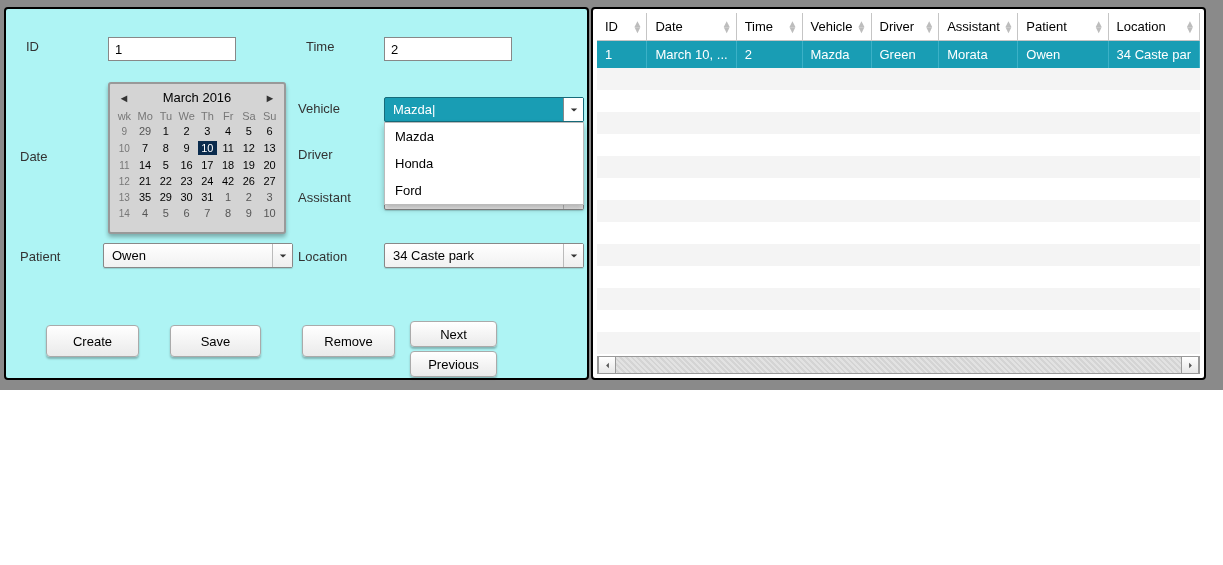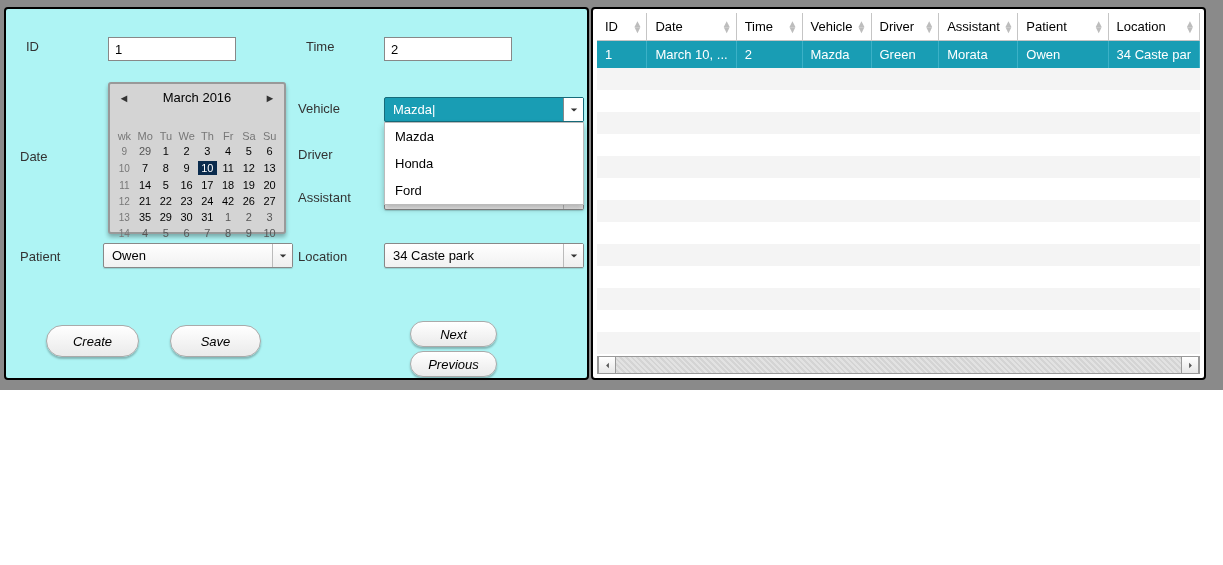--- a/index.html
+++ b/index.html
@@ -20,28 +20,28 @@
   .combo .arrow svg { width:8px; height:8px; }
 
   .combo.open { background:#199db4; color:#fff; border-color:#166b7a; }
   .combo.open .arrow { background:#fff; border-left:1px solid #888;}
   .combo.open .txt::after { content:"|"; animation:blink 1s steps(1) infinite; margin-left:0; color:#fff;}
   @keyframes blink { 50% { opacity:0; } }
 
   .dropdown { position:absolute; background:#fff; border:1px solid #bbb; box-shadow:0 4px 6px rgba(0,0,0,0.25); font-size:13px; z-index:50; }
   .dropdown div { padding:6px 10px; cursor:default; }
 
-  .btn { position:absolute; height:26px; border:1px solid #aaa; border-radius:16px; background:linear-gradient(#ffffff,#eaeaea); font-size:13px; display:flex; align-items:center; justify-content:center; box-shadow:0 2px 2px rgba(0,0,0,0.25);font-style:italic; }
+  .btn { position:absolute; height:26px; border:1px solid #aaa; border-radius:4px; background:linear-gradient(#ffffff,#eaeaea); font-size:13px; display:flex; align-items:center; justify-content:center; box-shadow:0 2px 2px rgba(0,0,0,0.25); }
   .btn.big { height:32px; }
 
   
   .cal { position:absolute; left:102px; top:73px; width:178px; height:152px; border:2px solid #999; background:#d4d4d4; border-radius:3px; box-shadow:0 3px 4px rgba(0,0,0,0.3); padding:2px 4px; }
   .cal-head { display:flex; align-items:center; justify-content:space-between; font-size:13px; padding:4px 2px; }
   .cal-head .nav { width:16px; text-align:center; font-size:11px; color:#333;}
-  .cal table { width:100%; border-collapse:collapse; font-size:11px; text-align:center; table-layout:fixed;margin-top:20px;}
+  .cal table { width:100%; border-collapse:collapse; font-size:11px; text-align:center; table-layout:fixed;}
   .cal th { color:#777; font-weight:normal; padding:1px 0;}
   .cal td { padding:2px 0; font-size:11px;}
   .cal td.out { color:#555;}
   .cal td.wk { color:#777; font-size:10px;}
   .cal td.sel span { background:#0a2b4d; color:#fff; padding:1px 3px; display:inline-block; min-width:14px;}
   
   
   .grid { position:absolute; left:4px; right:4px; top:4px; bottom:24px; overflow:hidden; }
   .grid table { width:100%; border-collapse:collapse; font-size:13px; }
   .grid th { text-align:left; font-weight:normal; border-bottom:1px solid #c5c5c5; border-right:1px solid #c5c5c5; padding:6px 8px; background:#fff; white-space:nowrap; position:relative;}
@@ -199,20 +199,21 @@
       <span>34 Caste park</span>
       <span class="arrow">
           <svg viewBox="0 0 10 10">
             <path d="M1 3l4 4 4-4z" fill="#333"></path>
           </svg>
         </span>
     </div>
 
     <div class="btn big" style="left:40px; top:316px; width:93px;">Create</div>
     <div class="btn big" style="left:164px; top:316px; width:91px;">Save</div>
+    <div class="btn big" style="left:296px; top:316px; width:93px;">Remove</div>
     <div class="btn" style="left:404px; top:312px; width:87px;">Next</div>
     <div class="btn" style="left:404px; top:342px; width:87px;">Previous</div>
   </div>
 
   <div class="panel right-panel">
     <div class="grid">
       <table>
         <colgroup>
           <col style="width:56px">
             <col style="width:82px">

